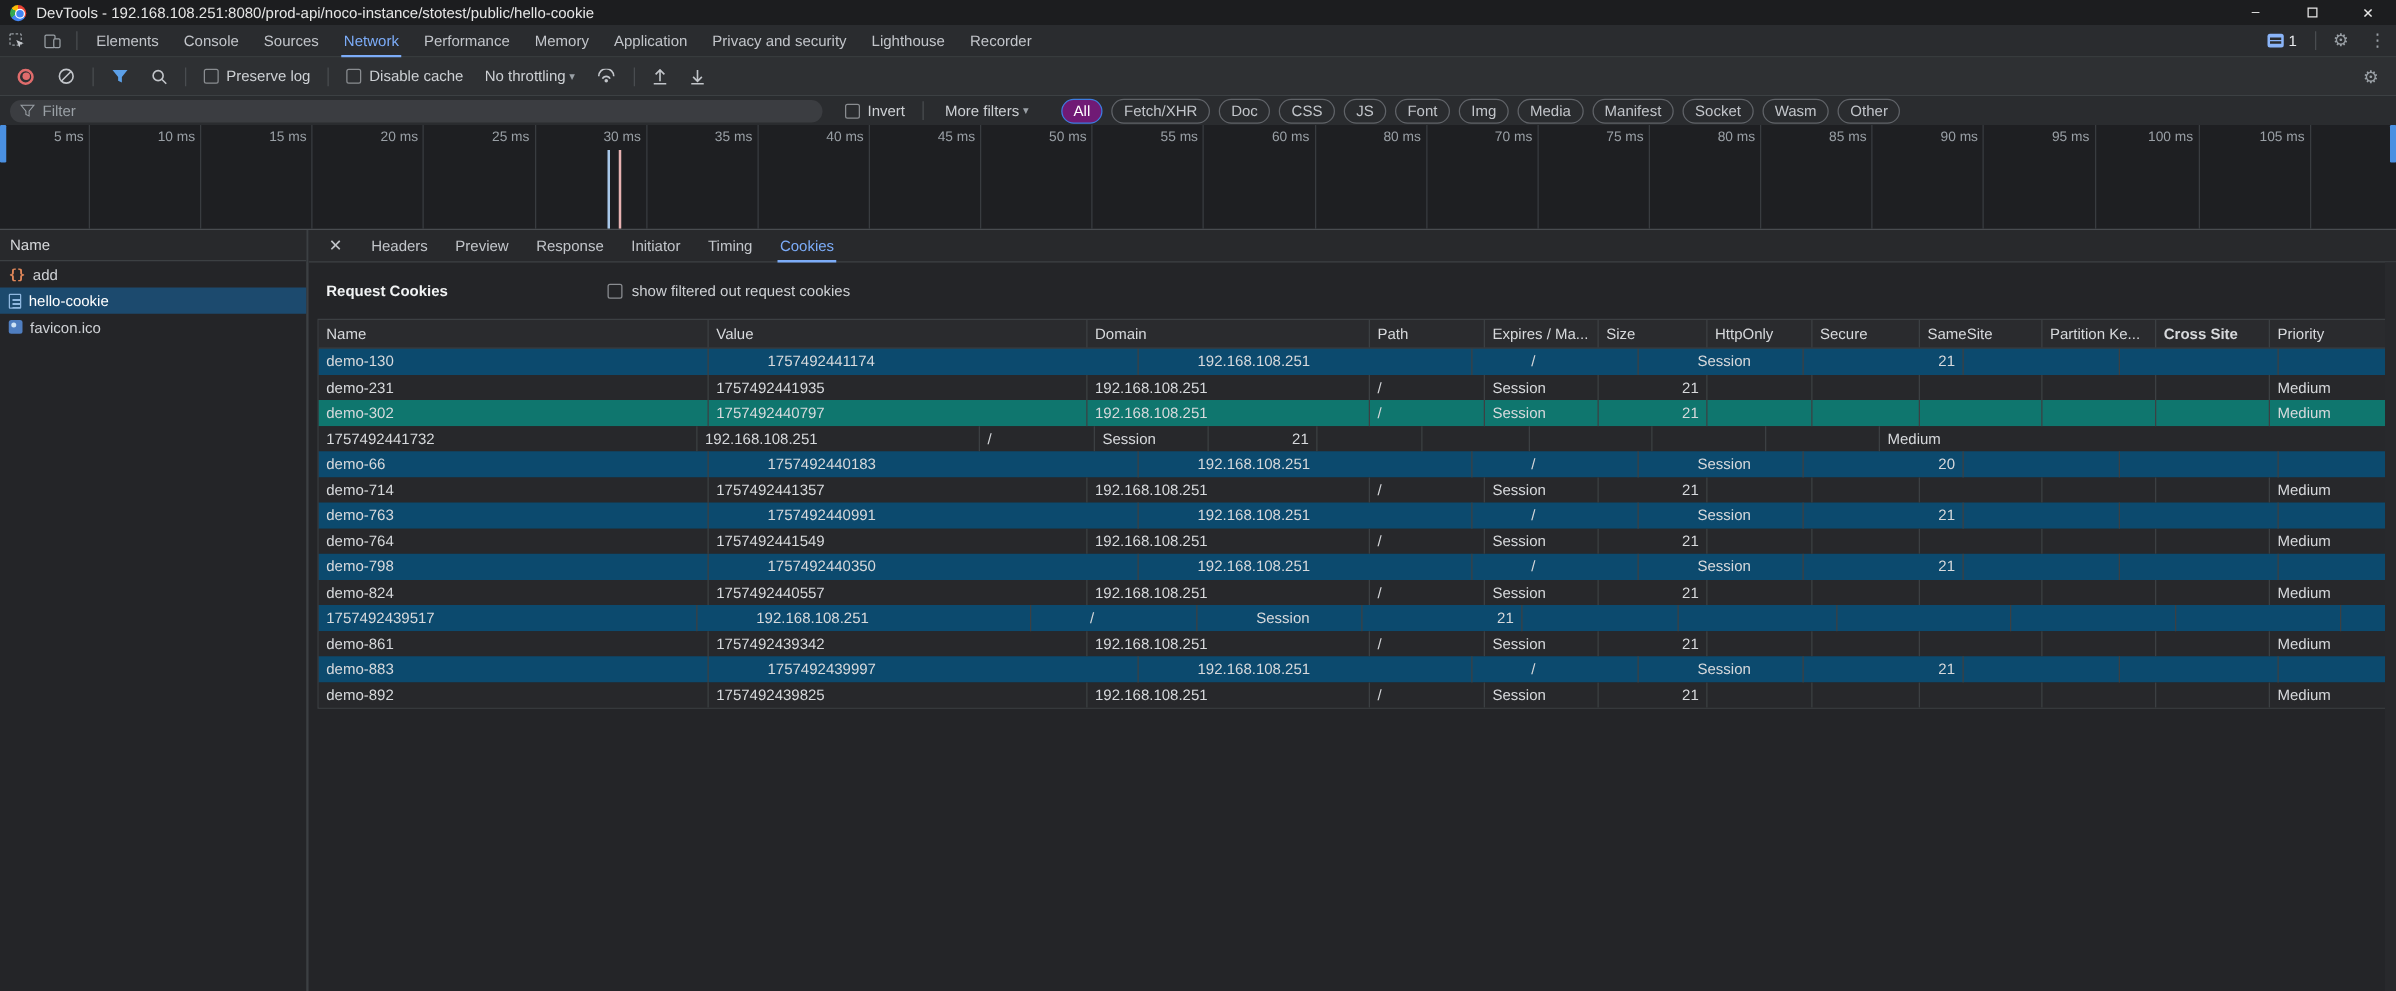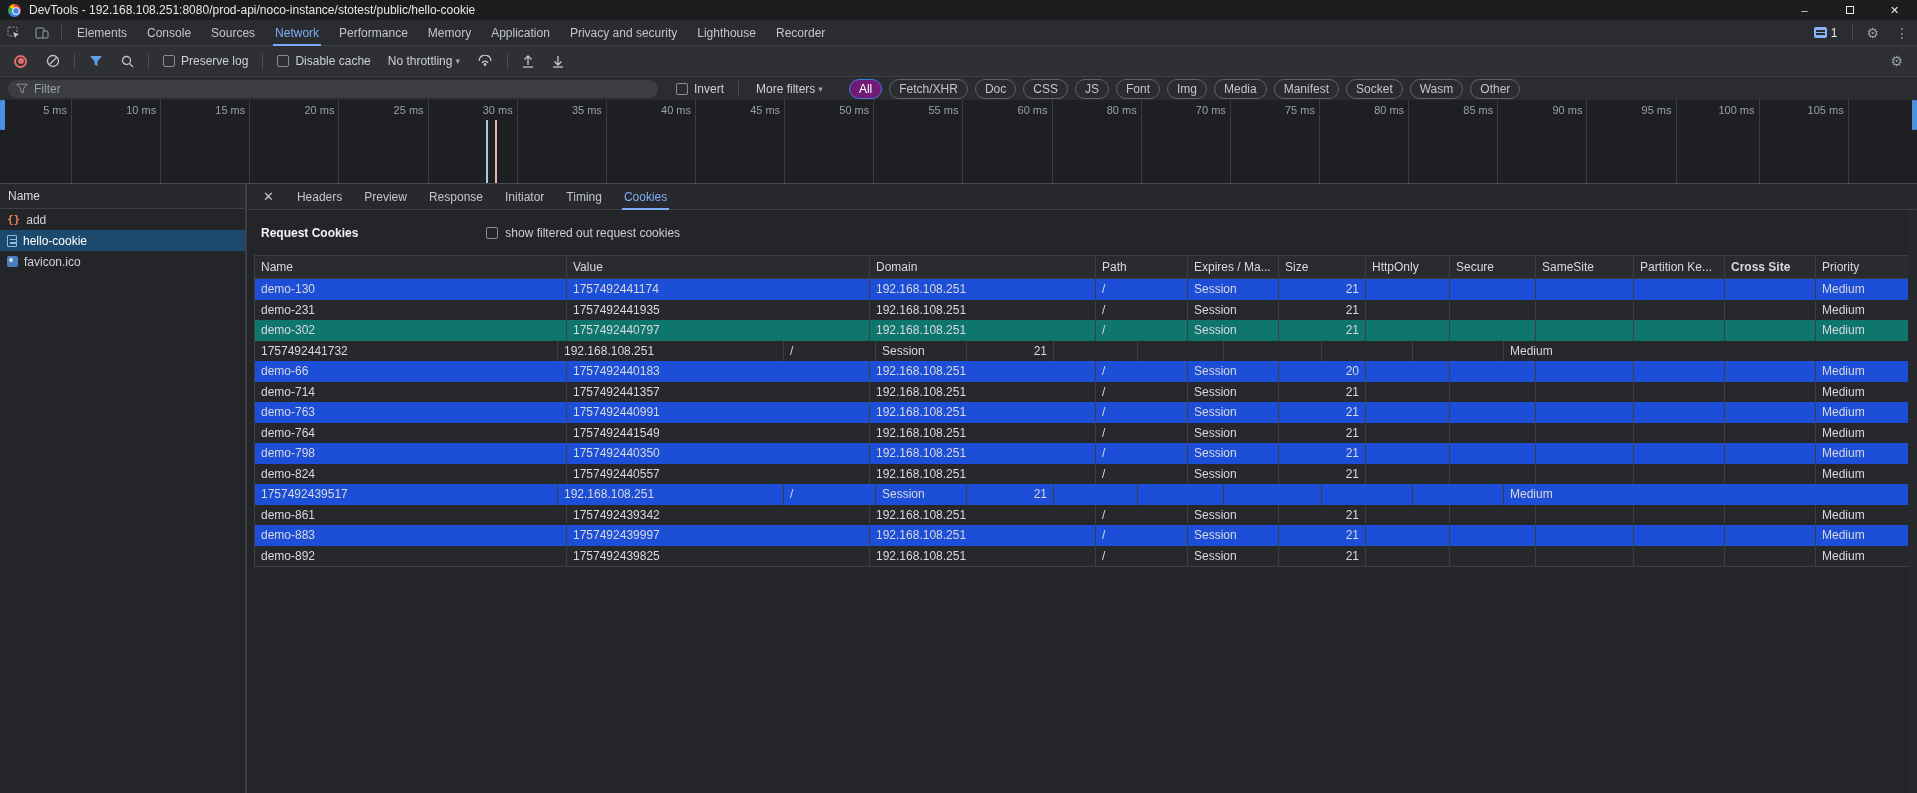--- a/index.html
+++ b/index.html
@@ -76,21 +76,21 @@
   .rc-line { display:flex; align-items:center; height:45px; padding-left:14px; }
   .rc-title { font-weight:bold; color:#f1f3f4; }
   .rc-check { display:flex; align-items:center; gap:7px; margin-left:128px; color:#cdd0d4; }
   .cookie-table { margin-left:7px; width:1662px; border:1px solid #3c4043; border-bottom:1px solid #3c4043; }
   .ct-row { display:flex; height:20.5px; }
   .ct-row.header { height:23px; background:#2a2b2e; border-bottom:1px solid #3c4043; }
   .ct-cell { flex:none; padding:0 6px; display:flex; align-items:center; border-right:1px solid #3c4043;
     color:#d7d9dc; overflow:hidden; white-space:nowrap; }
   .ct-cell:last-child { border-right:none; }
   .ct-cell.num { justify-content:flex-end; }
-  .ct-row.odd { background:#1d4ed8; }
+  .ct-row.odd { background:#0c4a6e;gap:41px; }
   .ct-row.even { background:#27282b; }
   .ct-row.hover { background:#0f766e; }
   .det-scrollbar { position:absolute; right:0; top:26px; bottom:0; width:9px; background:#28292c; }
   svg { display:block; }
 </style>
 </head>
 <body>
 
 <div class="titlebar">
   <div class="chrome-logo"></div>

